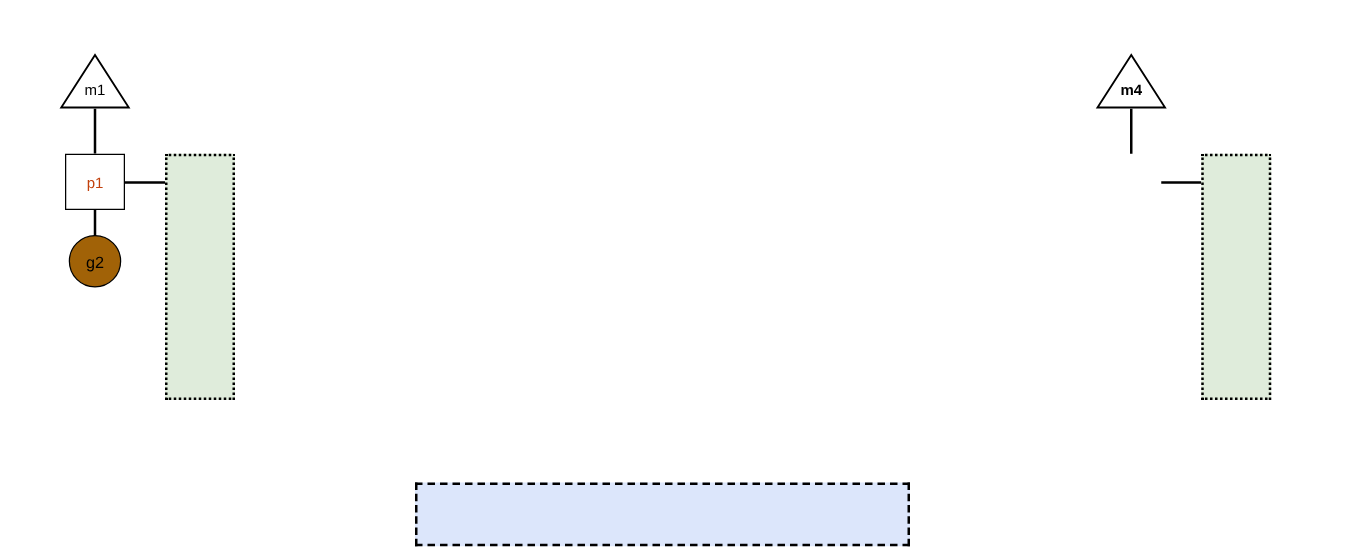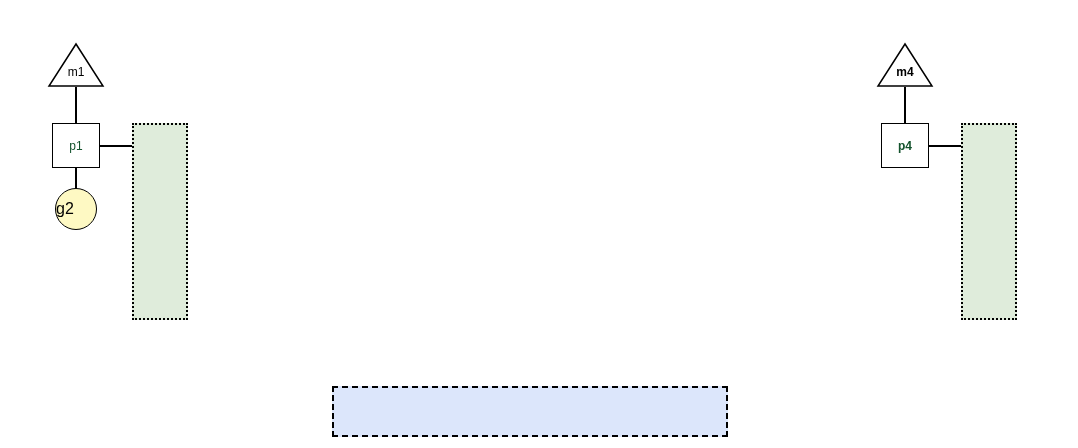--- a/index.html
+++ b/index.html
@@ -73,35 +73,36 @@
     top: 107px;
     width: 48px;
     height: 45px;
     box-sizing: border-box;
     border: 1.5px solid #000000;
     background: #ffffff;
     display: flex;
     align-items: center;
     justify-content: center;
     font-size: 12px;
-    color: #14532d;
+    color: #c2410c;
   }
   .circle {
     position: absolute;
     left: 3px;
     top: 172px;
     width: 42px;
     height: 42px;
     box-sizing: border-box;
     border: 1.5px solid #000000;
     border-radius: 50%;
-    background: #fef9c3;
+    background: #a16207;
     display: flex;
     align-items: center;
-    font-size: 16px;
+    justify-content: center;
+    font-size: 13px;
     color: #000000;
   }
   .green-zone {
     position: absolute;
     left: 80px;
     top: 107px;
     width: 56px;
     height: 197px;
     box-sizing: border-box;
     border: 2px dotted #000000;
@@ -141,22 +142,19 @@
   </div>
 
 
 
   <div class="group g4">
     <svg class="triangle-svg">
       <polygon points="29,2 2,44 56,44"></polygon>
     </svg>
     <div class="tri-label" data-bind="diagram.groups.3.triangle_label">m4</div>
     <div class="vline tri-to-sq"></div>
-    <div class="square">
-      <span data-bind="diagram.groups.3.square_label">p4</span>
-    </div>
     <div class="hline"></div>
     <div class="green-zone" data-bind-style="background:diagram.colors.green_zone_fill" style="background: rgb(223, 236, 219);"></div>
   </div>
 
   <div class="blue-zone" data-bind-style="background:diagram.colors.blue_zone_fill" style="background: rgb(220, 230, 251);"></div>
 
 </div>
 
 </body></html>

